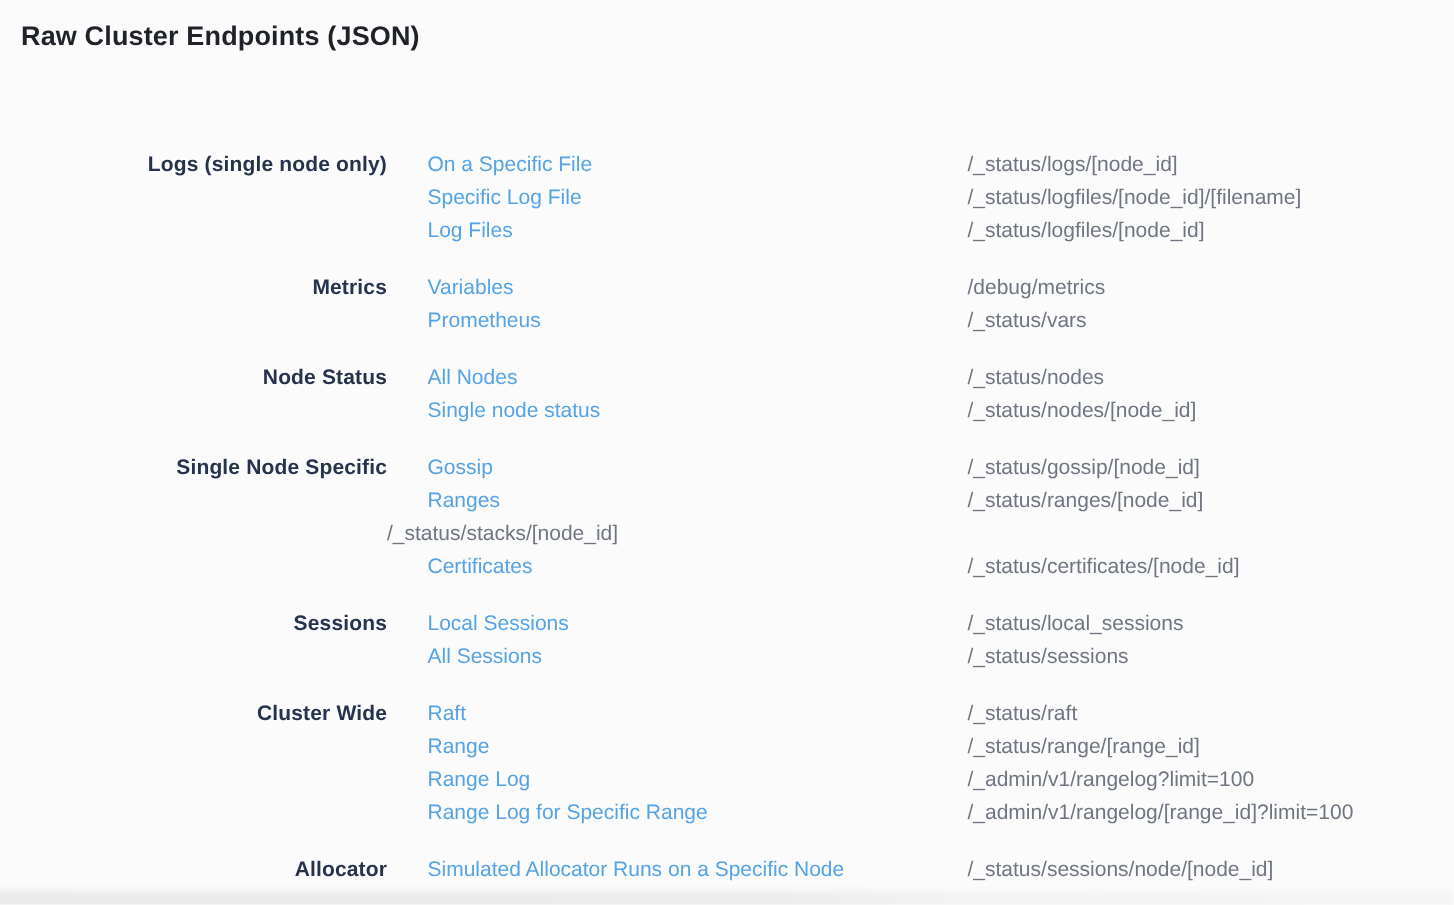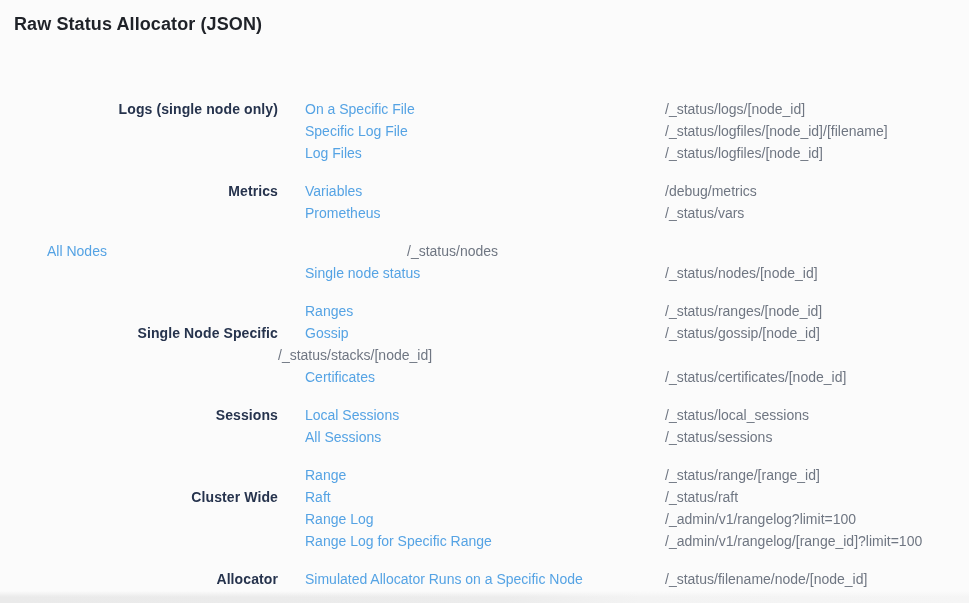--- a/index.html
+++ b/index.html
@@ -26,21 +26,20 @@
     color: #1f2228;
     margin: 14px 0 0 14px;
     line-height: 21px;
     letter-spacing: 0.1px;
   }
   .sections {
     margin-top: 23px;
   }
   .section {
     margin-bottom: 16px;
-    padding-left: 20px;
   }
   .row {
     display: flex;
     align-items: baseline;
     height: 22px;
     font-size: 14px;
     line-height: 22px;
   }
   .category {
     width: 258px;
@@ -78,21 +77,21 @@
     display: block;
     width: 100%;
     height: 6px;
     background: linear-gradient(to bottom, #fbfbfb, rgba(251,251,251,0));
   }
 </style>
 </head>
 <body>
 
 <div class="page">
-  <h1 class="title">Raw Status Allocator (JSON)</h1>
+  <h1 class="title">Raw Cluster Endpoints (JSON)</h1>
   <div class="sections" id="sections">
       <div class="section">
         <div class="row">
           <div class="category">Logs (single node only)</div>
           <a class="link" href="#">On a Specific File</a>
           <div class="path">/_status/logs/[node_id]</div>
         </div>
         <div class="row">
           <div class="category"></div>
           <a class="link" href="#">Specific Log File</a>
@@ -111,39 +110,40 @@
           <div class="path">/debug/metrics</div>
         </div>
         <div class="row">
           <div class="category"></div>
           <a class="link" href="#">Prometheus</a>
           <div class="path">/_status/vars</div>
         </div>
       </div>
       <div class="section">
         <div class="row">
+          <div class="category">Node Status</div>
           <a class="link" href="#">All Nodes</a>
           <div class="path">/_status/nodes</div>
         </div>
         <div class="row">
           <div class="category"></div>
           <a class="link" href="#">Single node status</a>
           <div class="path">/_status/nodes/[node_id]</div>
         </div>
       </div>
       <div class="section">
         <div class="row">
+          <div class="category">Single Node Specific</div>
+          <a class="link" href="#">Gossip</a>
+          <div class="path">/_status/gossip/[node_id]</div>
+        </div>
+        <div class="row">
           <div class="category"></div>
           <a class="link" href="#">Ranges</a>
           <div class="path">/_status/ranges/[node_id]</div>
-        </div>
-        <div class="row">
-          <div class="category">Single Node Specific</div>
-          <a class="link" href="#">Gossip</a>
-          <div class="path">/_status/gossip/[node_id]</div>
         </div>
         <div class="row">
           <div class="category"></div>
           <div class="path">/_status/stacks/[node_id]</div>
         </div>
         <div class="row">
           <div class="category"></div>
           <a class="link" href="#">Certificates</a>
           <div class="path">/_status/certificates/[node_id]</div>
         </div>
@@ -155,42 +155,42 @@
           <div class="path">/_status/local_sessions</div>
         </div>
         <div class="row">
           <div class="category"></div>
           <a class="link" href="#">All Sessions</a>
           <div class="path">/_status/sessions</div>
         </div>
       </div>
       <div class="section">
         <div class="row">
+          <div class="category">Cluster Wide</div>
+          <a class="link" href="#">Raft</a>
+          <div class="path">/_status/raft</div>
+        </div>
+        <div class="row">
           <div class="category"></div>
           <a class="link" href="#">Range</a>
           <div class="path">/_status/range/[range_id]</div>
-        </div>
-        <div class="row">
-          <div class="category">Cluster Wide</div>
-          <a class="link" href="#">Raft</a>
-          <div class="path">/_status/raft</div>
         </div>
         <div class="row">
           <div class="category"></div>
           <a class="link" href="#">Range Log</a>
           <div class="path">/_admin/v1/rangelog?limit=100</div>
         </div>
         <div class="row">
           <div class="category"></div>
           <a class="link" href="#">Range Log for Specific Range</a>
           <div class="path">/_admin/v1/rangelog/[range_id]?limit=100</div>
         </div>
       </div>
       <div class="section">
         <div class="row">
           <div class="category">Allocator</div>
           <a class="link" href="#">Simulated Allocator Runs on a Specific Node</a>
-          <div class="path">/_status/filename/node/[node_id]</div>
+          <div class="path">/_status/sessions/node/[node_id]</div>
         </div>
       </div>
     </div>
   <div class="footer-strip"></div>
 </div>
 
 </body></html>

